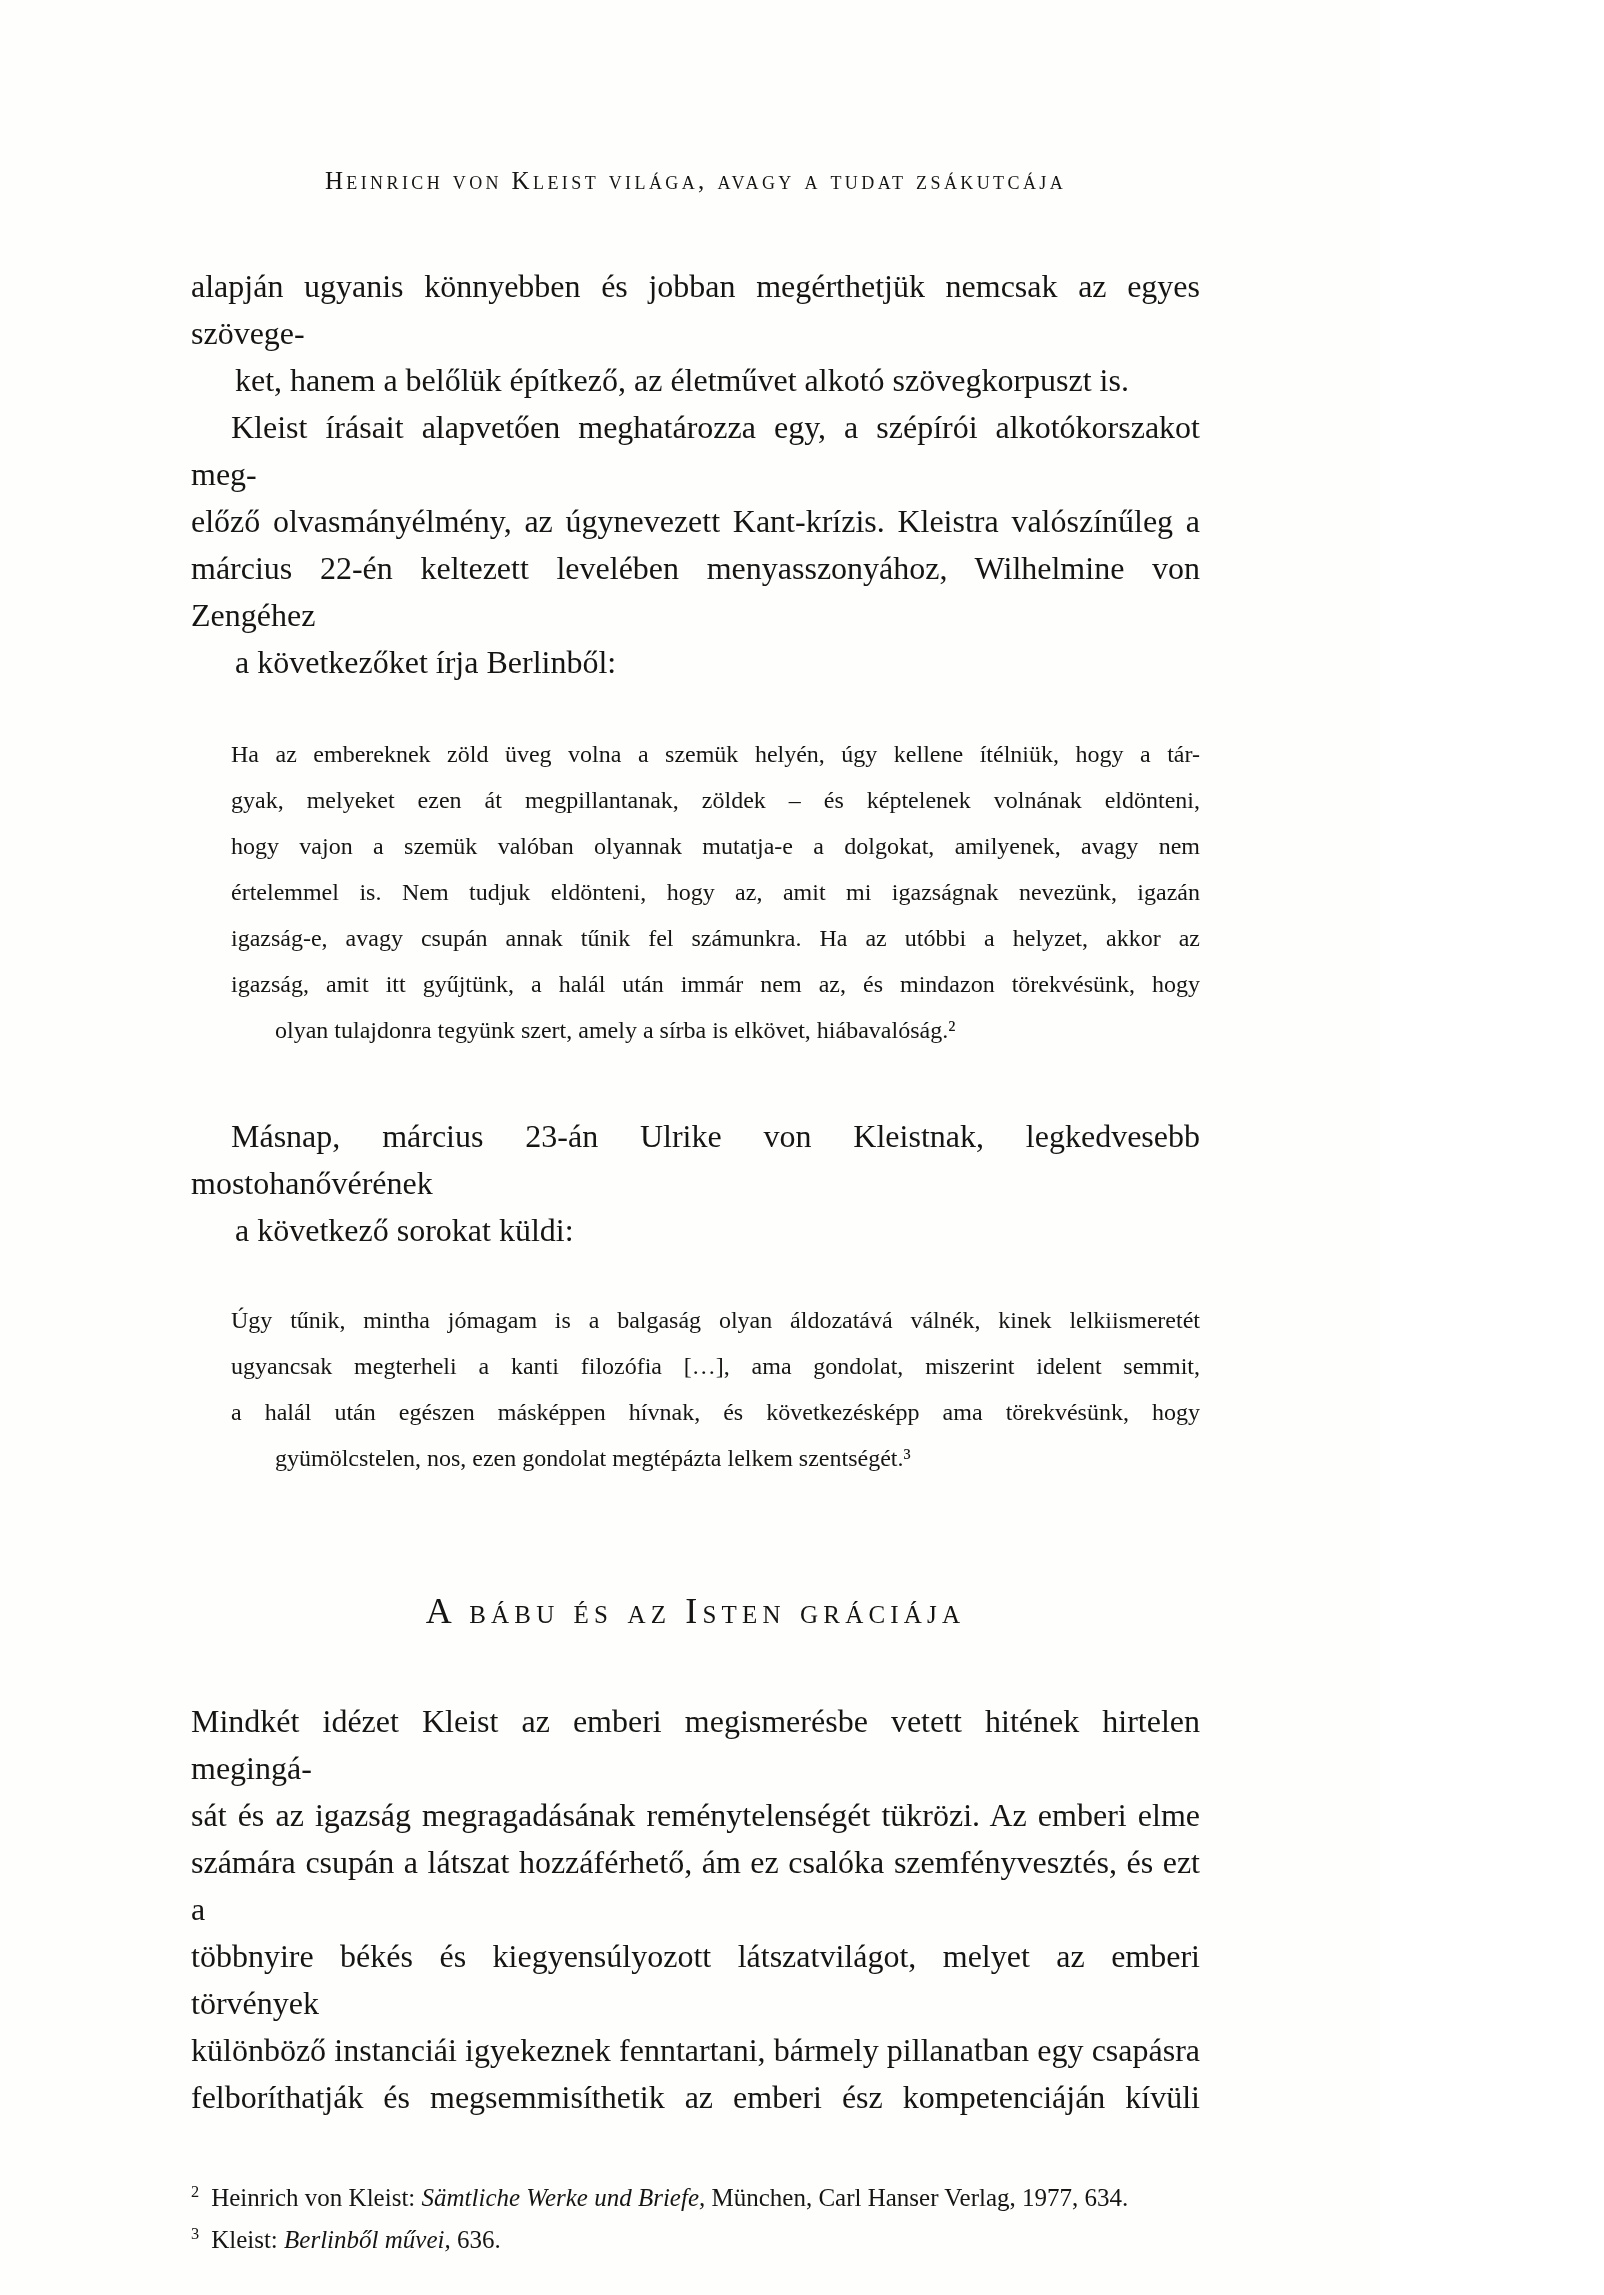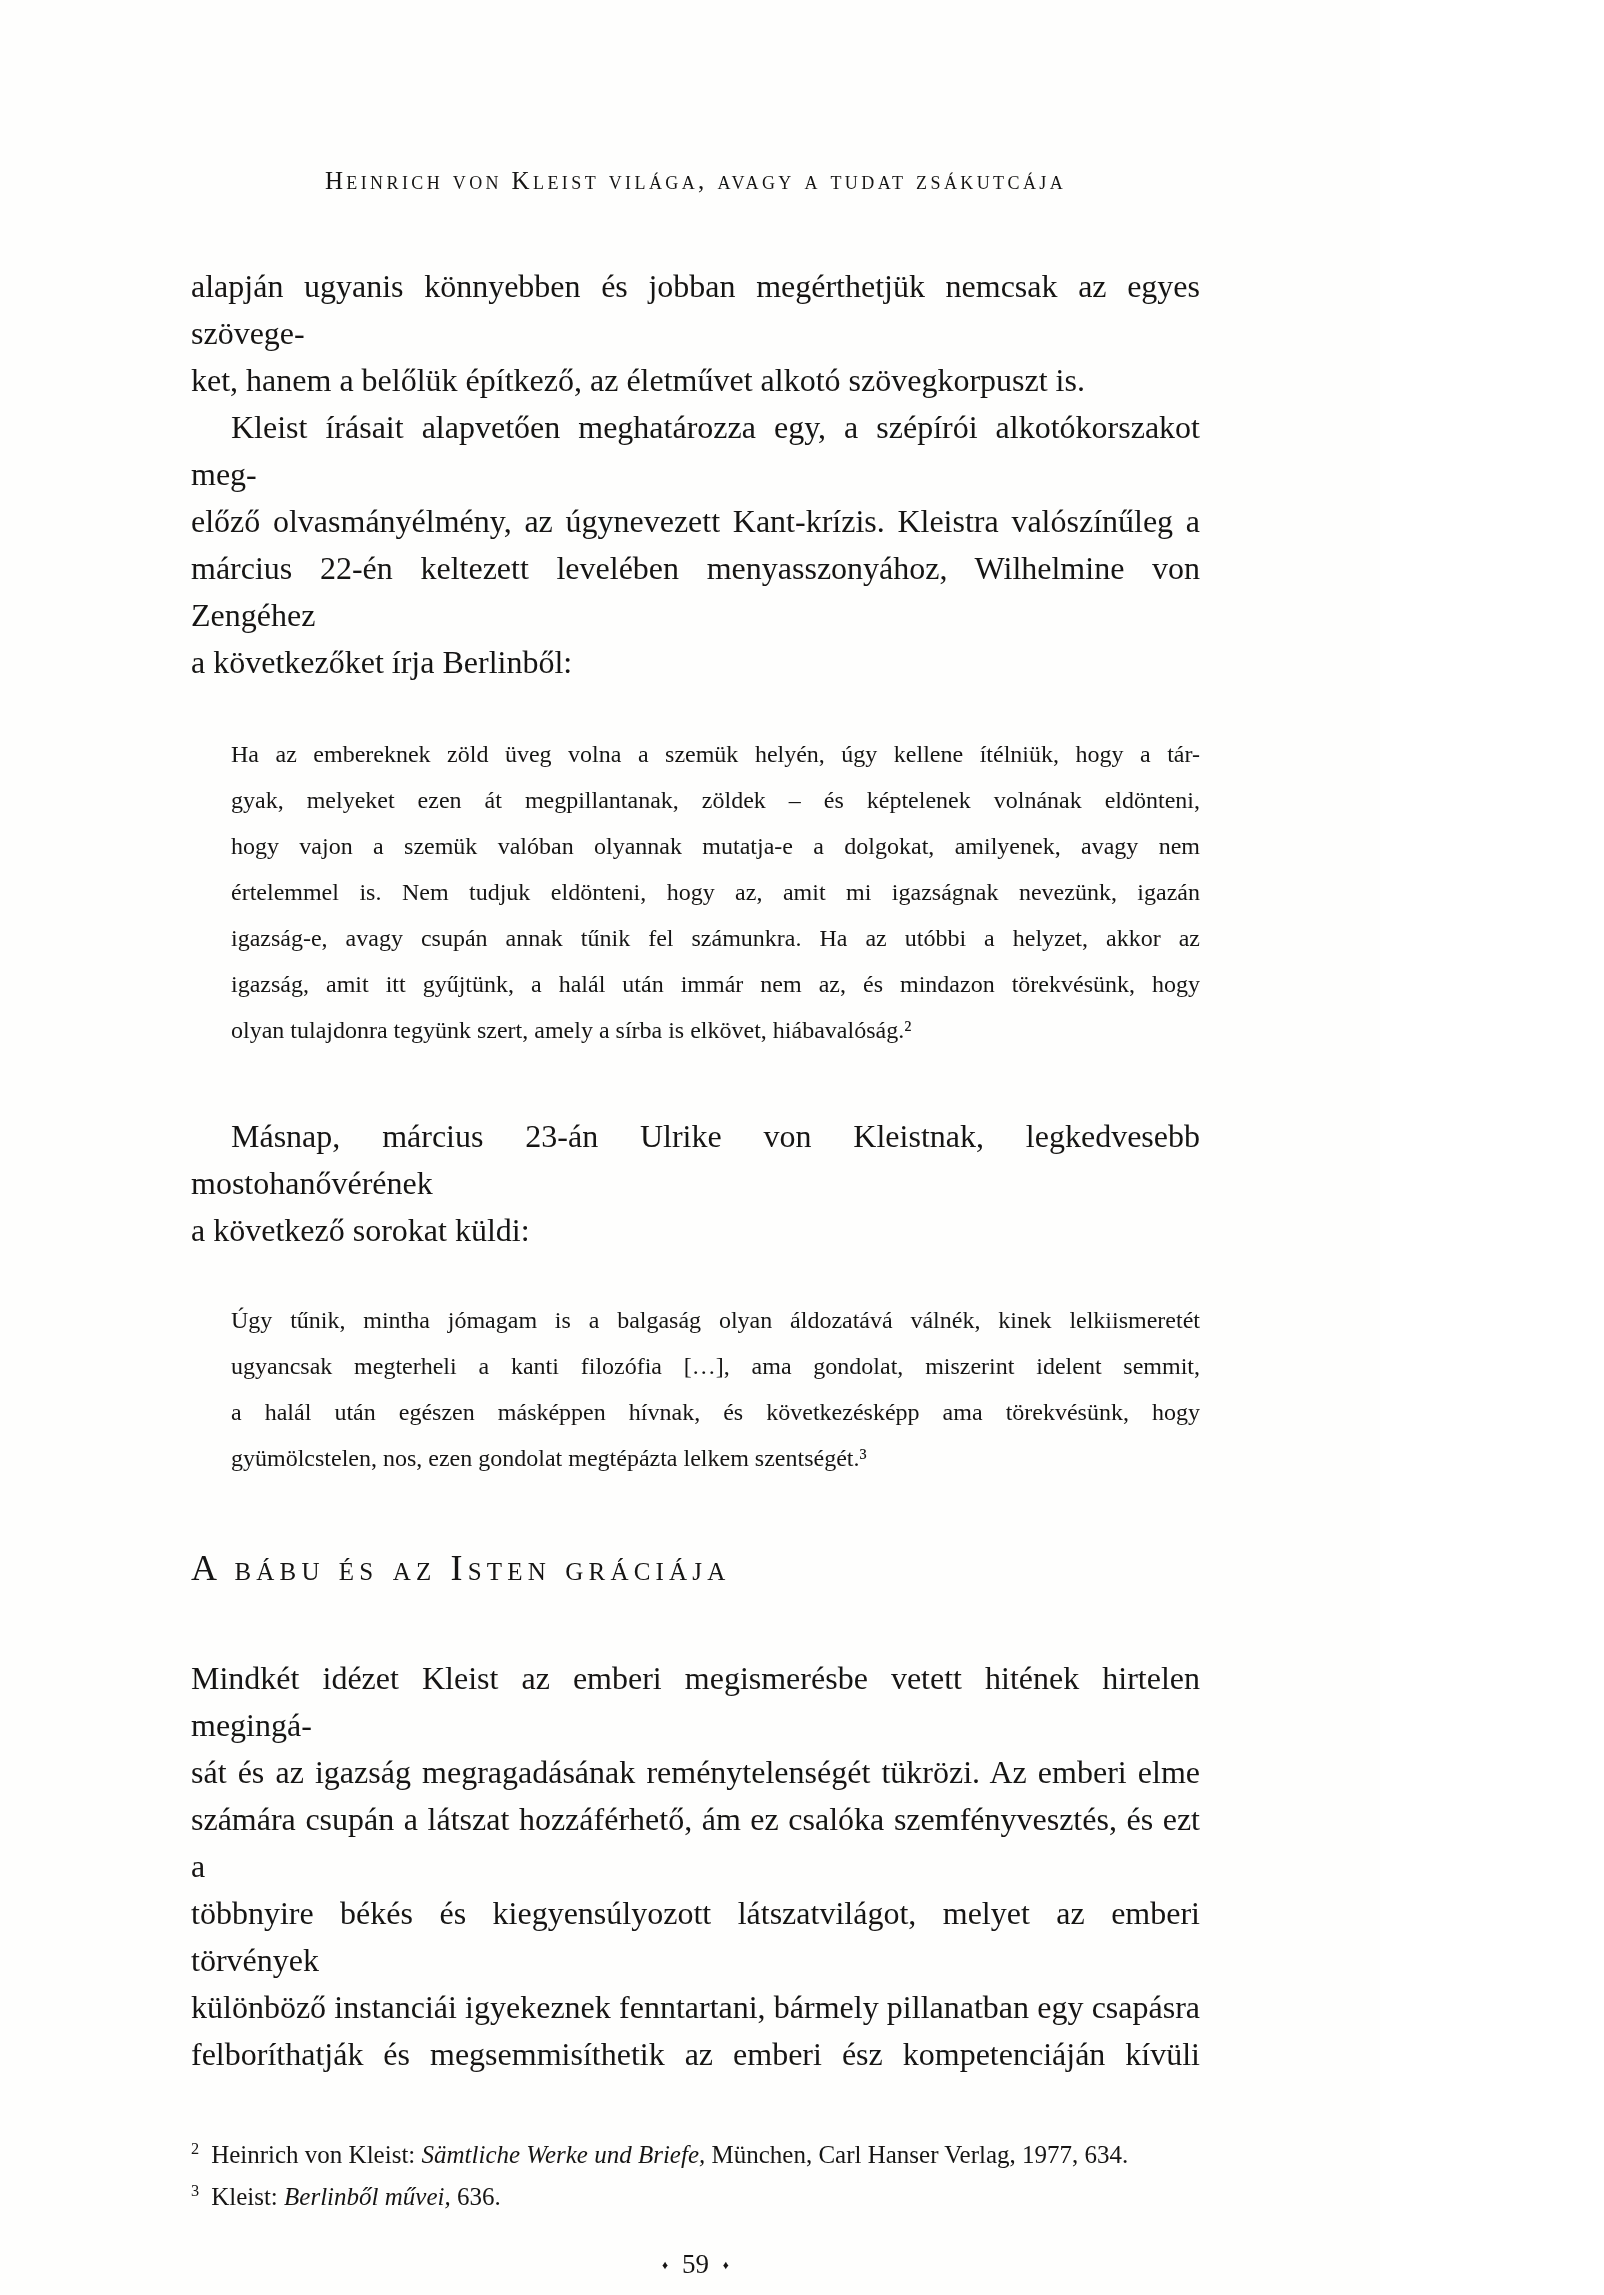--- a/index.html
+++ b/index.html
@@ -28,35 +28,36 @@
 
   .body-text { margin-top: 69px; }
 
   .para { font-size: 32px; }
   .para .line { line-height: 47px; }
 
   .line {
     text-align: justify;
     text-align-last: justify;
   }
-  .line.last { text-align-last: left; }
+  .line.last { text-align-last: left; margin-left: 44px; }
   .line.indent { text-indent: 40px; }
 
   .quote {
     margin-left: 40px;
     font-size: 24px;
   }
   .quote .line { line-height: 46px; }
   .quote-1 { margin-top: 45px; }
   .quote-2 { margin-top: 43px; }
 
   .para-3 { margin-top: 60px; }
 
   .section-heading {
-    margin-top: 67px;
+    margin-top: 110px;
+    text-align: center;
     font-variant: small-caps;
     font-size: 36px;
     letter-spacing: 5.2px;
     line-height: 40px;
     white-space: nowrap;
   }
 
   .para-4 { margin-top: 67px; }
 
   .footnotes {

